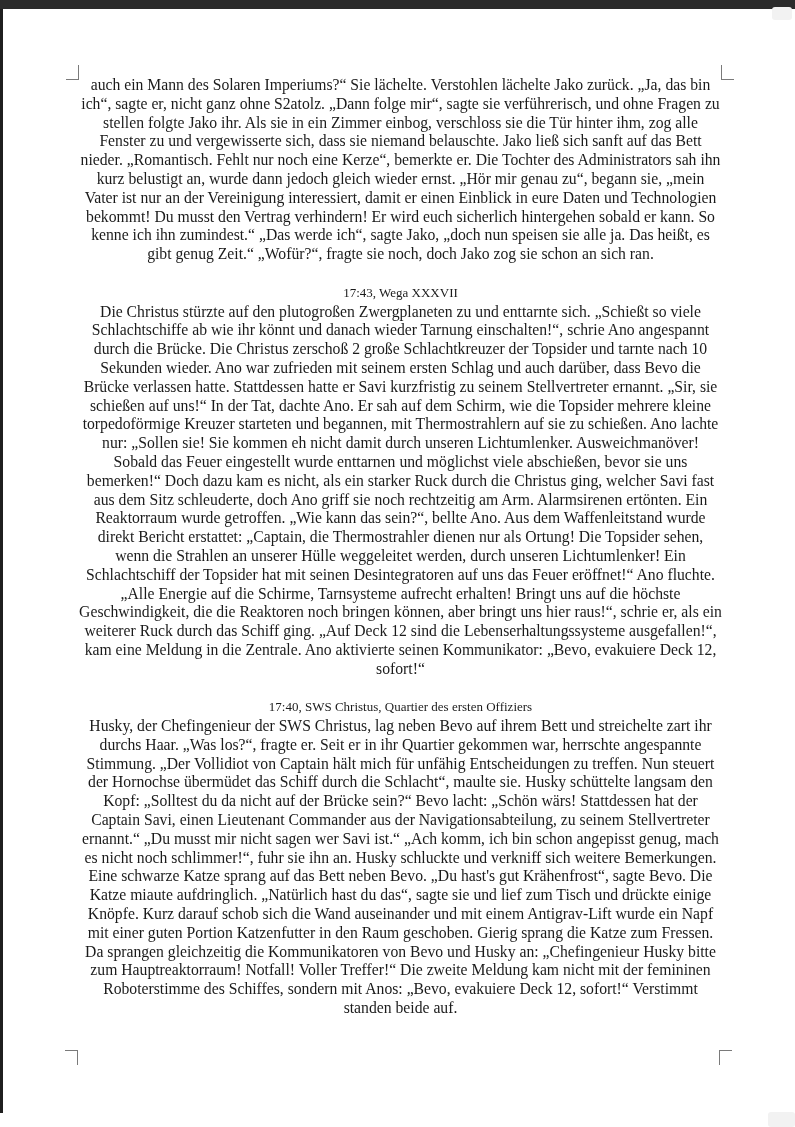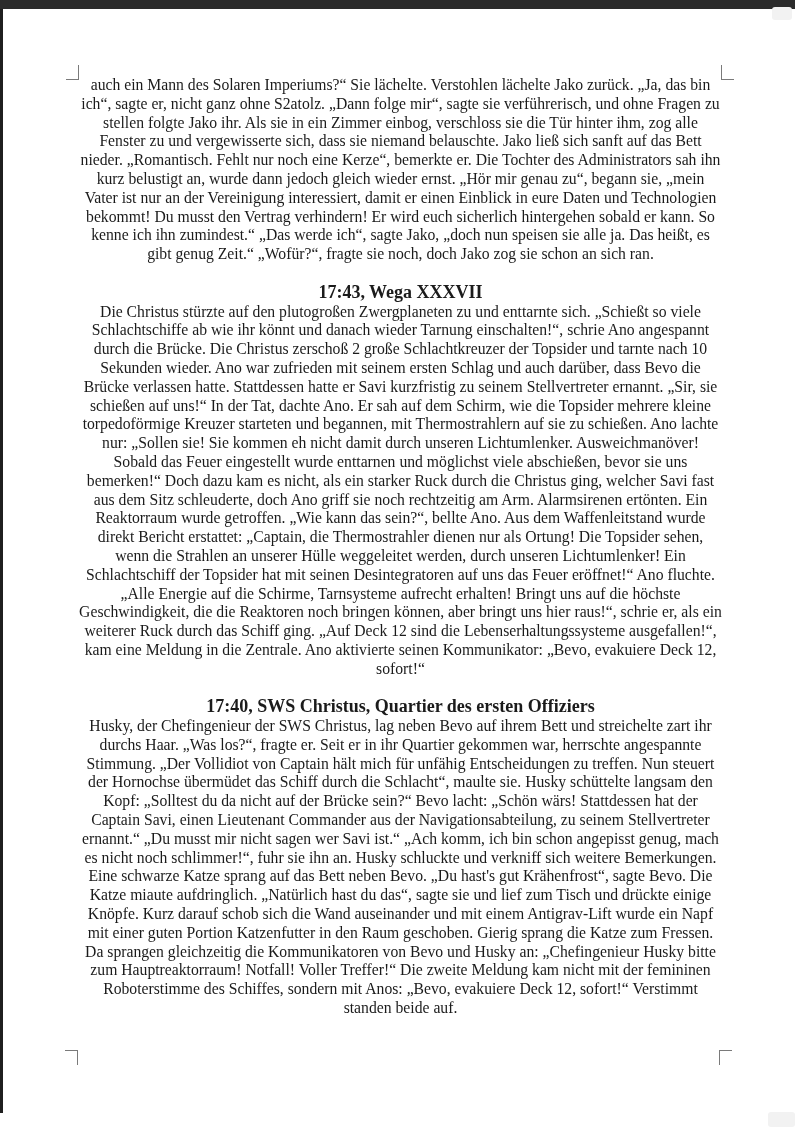--- a/index.html
+++ b/index.html
@@ -59,22 +59,22 @@
     text-align: center;
   }
   .text-block p {
     margin: 0 0 18.8px 0;
   }
   .text-block p:last-child {
     margin-bottom: 6px;
   }
   .section-heading {
     margin: 0;
-    font-weight: bold;
-    font-size: 18px;
+    font-weight: normal;
+    font-size: 13px;
     line-height: 18.8px;
   }
 </style>
 </head>
 <body>
 
 <div class="top-edge"></div>
 <div class="left-edge"></div>
 
 <div class="corner-artifact artifact-tr"></div>

